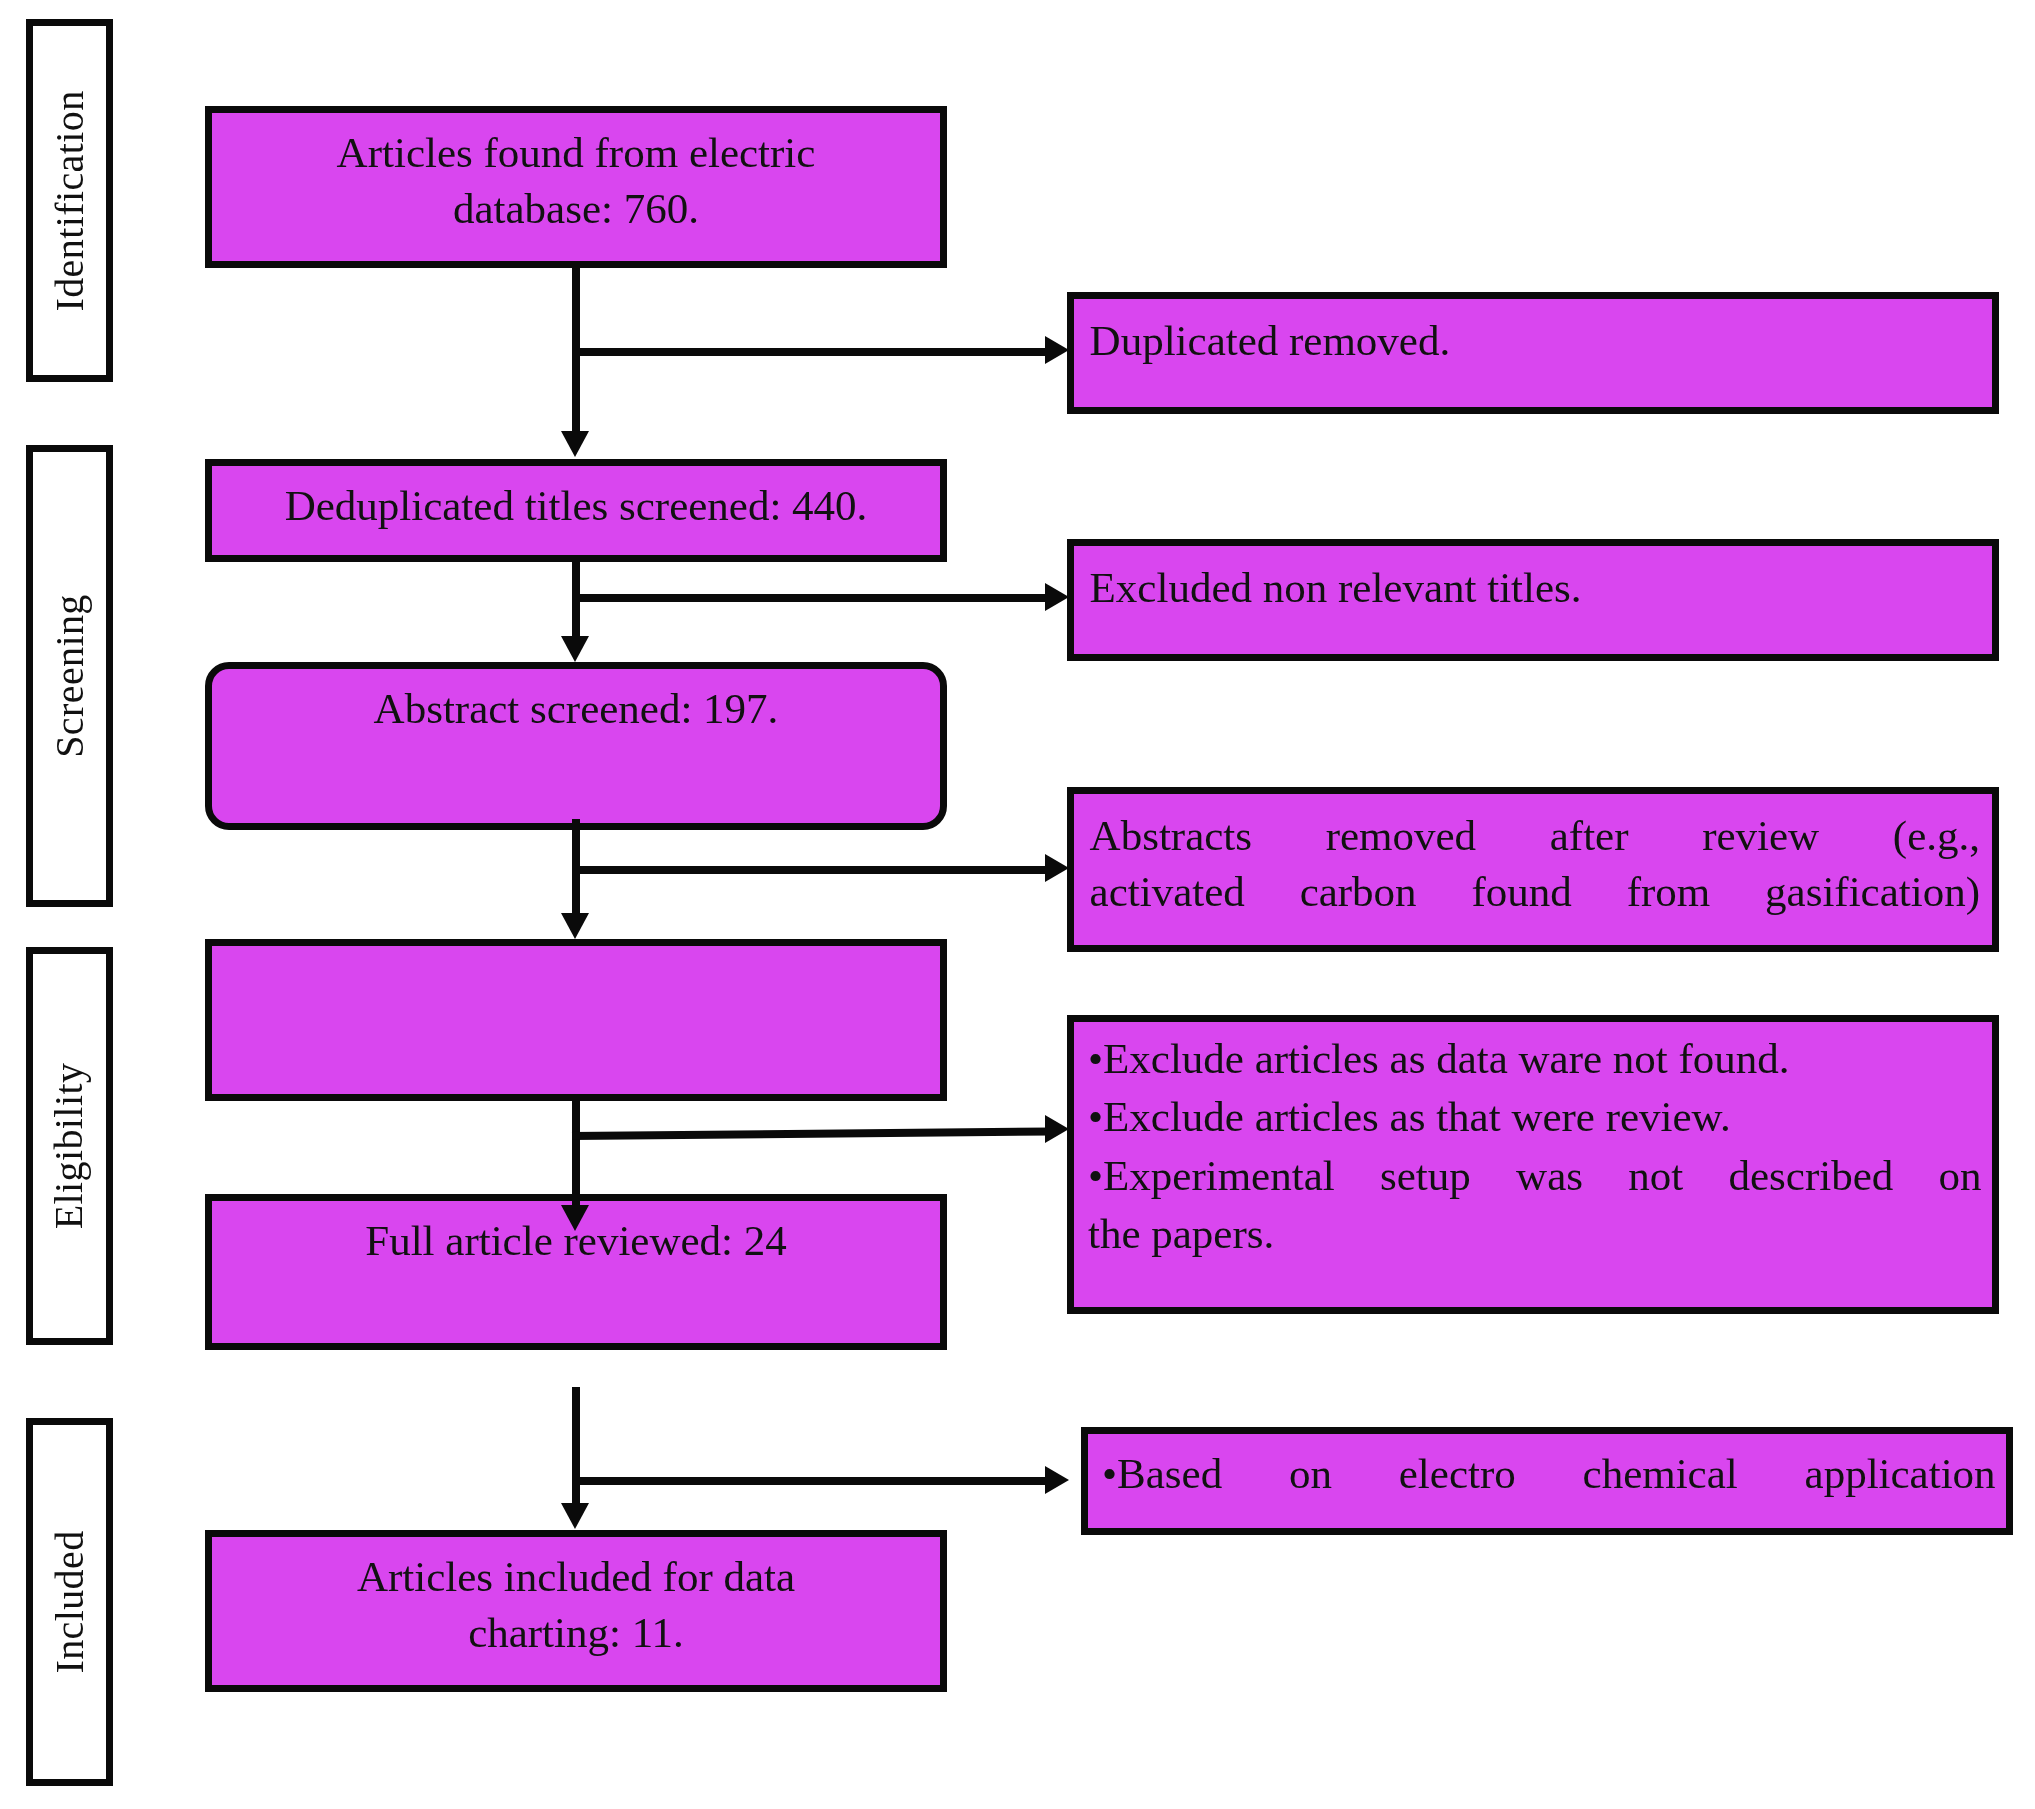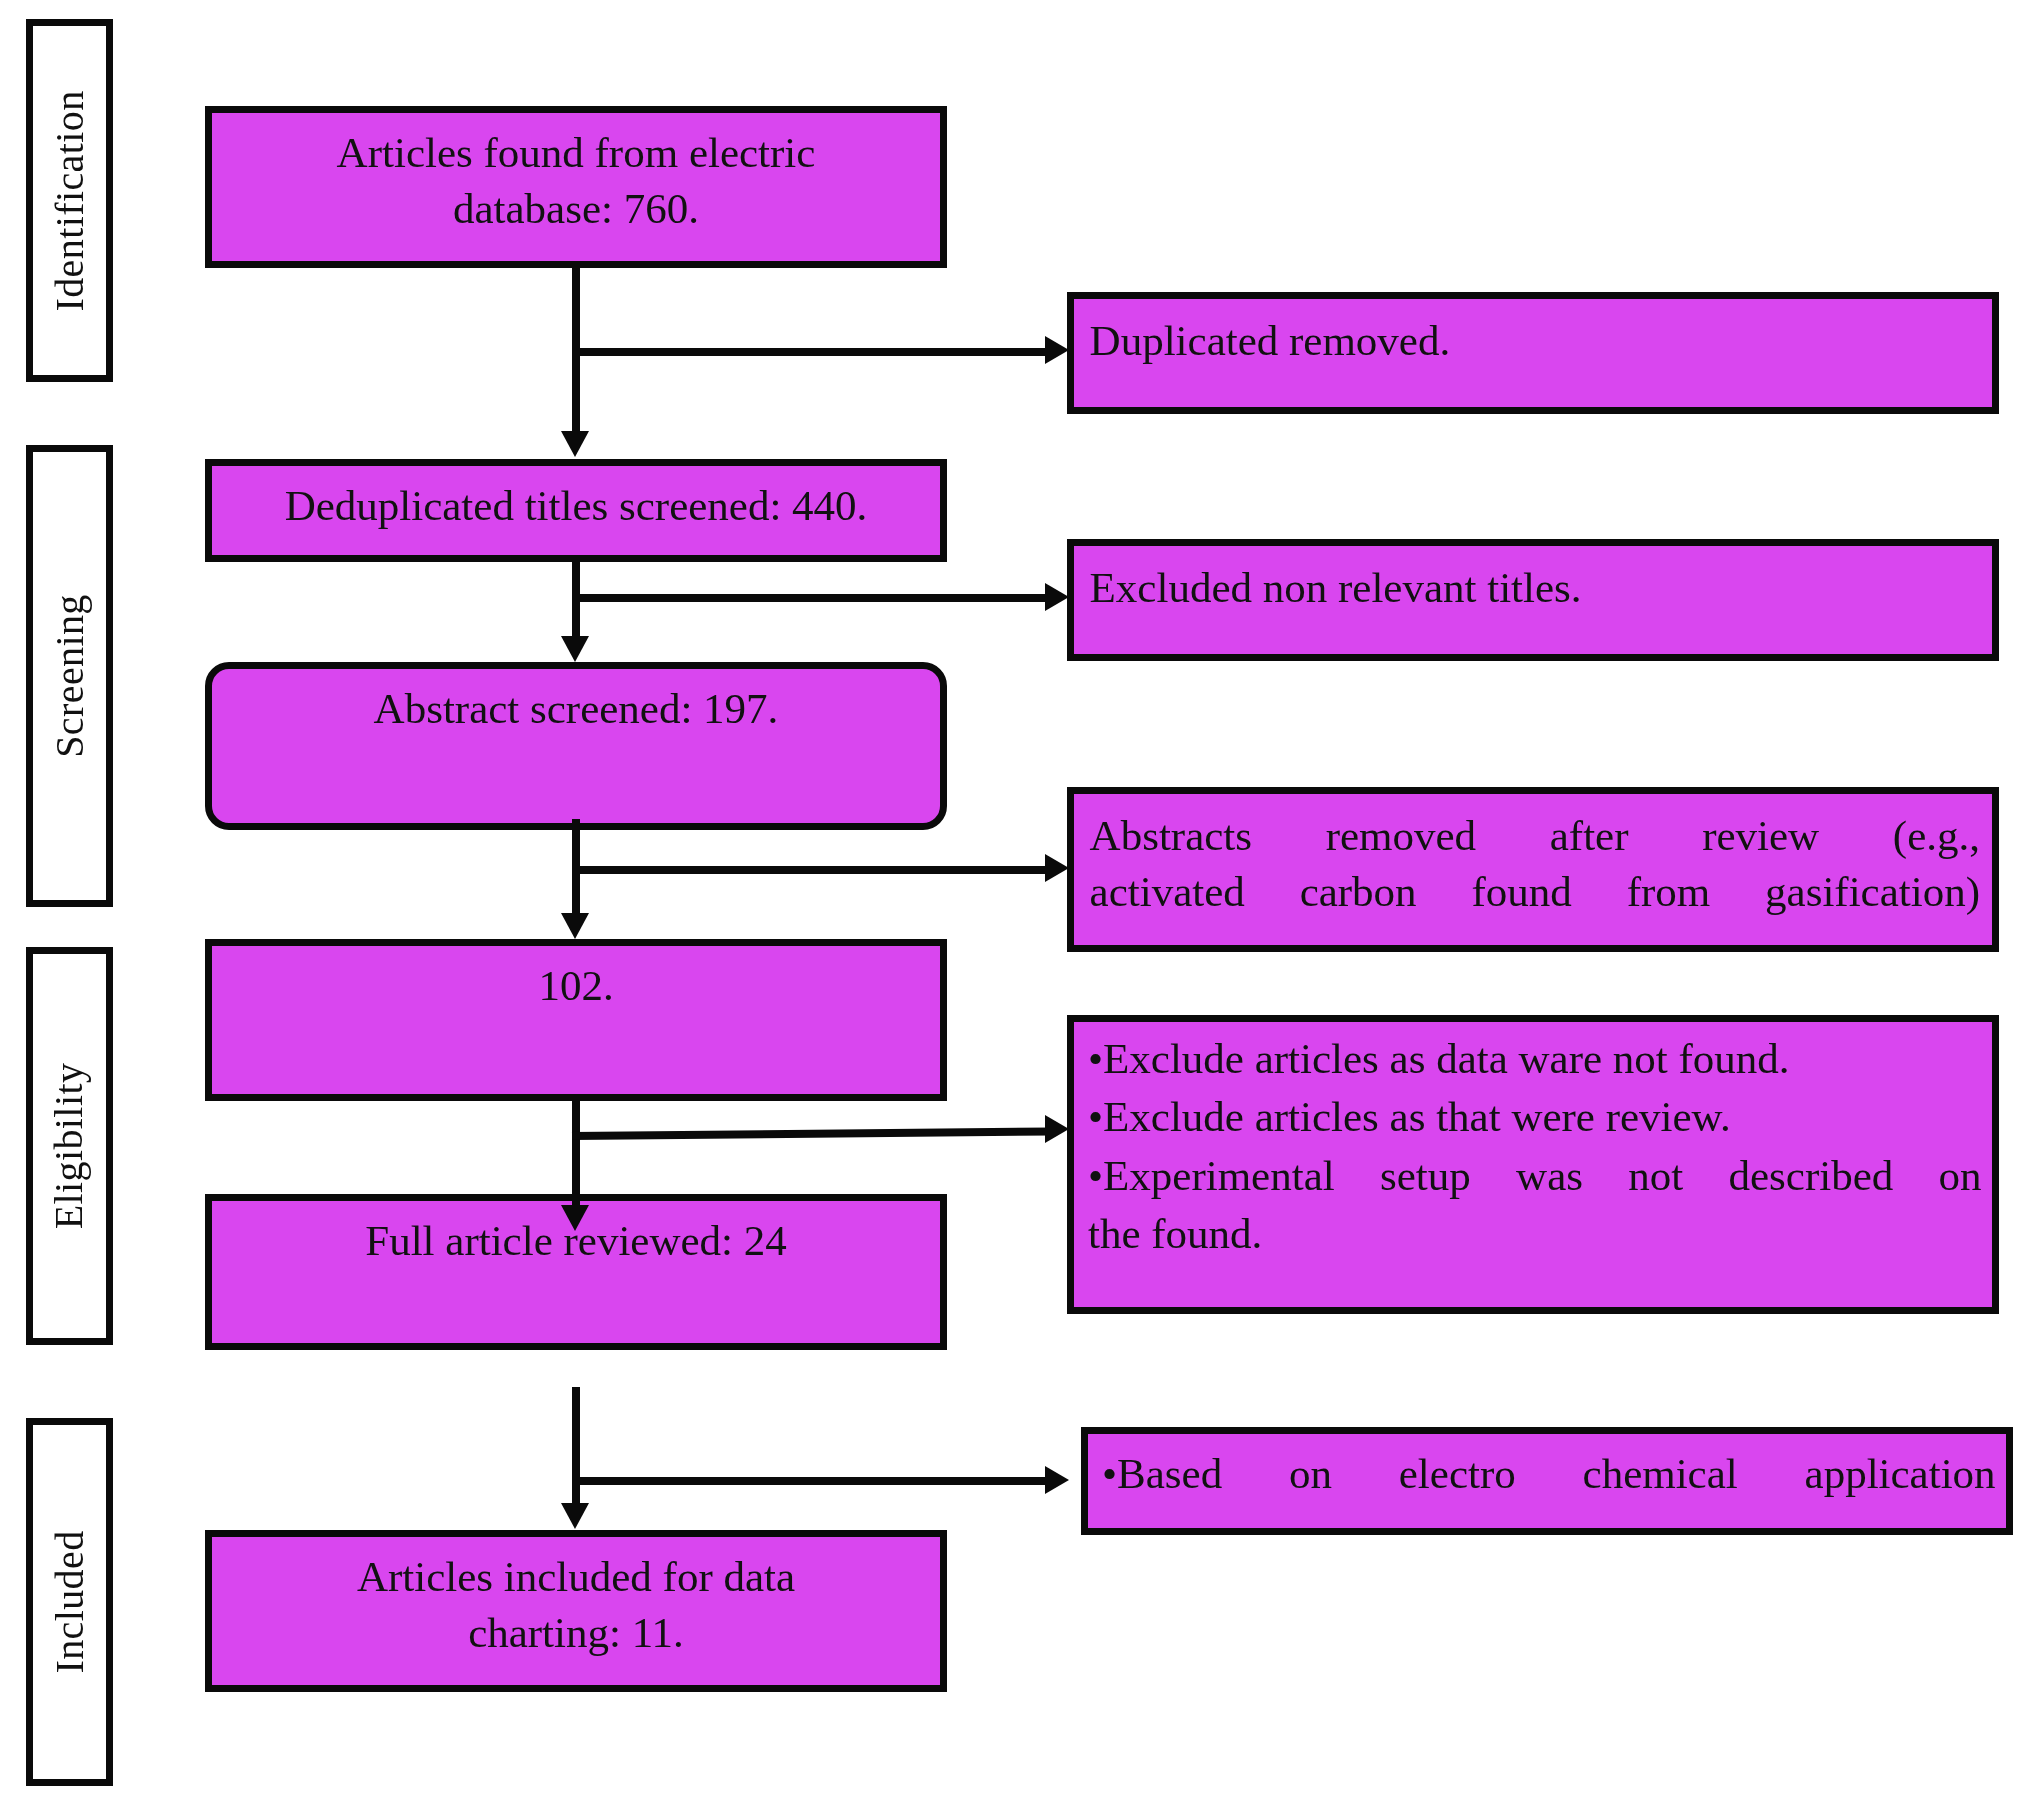--- a/index.html
+++ b/index.html
@@ -150,21 +150,20 @@
   </div>
 
   <div class="flow-box center" style="left:205px; top:662px; width:742px; height:168px;border-radius:24px;">
     <span class="box-text">
       <span class="box-line">Abstract screened: 197.</span>
     </span>
   </div>
 
   <div class="flow-box center" style="left:205px; top:939px; width:742px; height:162px;">
     <span class="box-text">
-      <span class="box-line">102.</span>
     </span>
   </div>
 
   <div class="flow-box center" style="left:205px; top:1194px; width:742px; height:156px;">
     <span class="box-text">
       <span class="box-line">Full article reviewed: 24</span>
     </span>
   </div>
 
   <div class="flow-box center" style="left:205px; top:1530px; width:742px; height:162px;">
@@ -191,21 +190,21 @@
       <span class="box-line">Abstracts removed after review (e.g.,</span>
       <span class="box-line last">activated carbon found from gasification)</span>
     </span>
   </div>
 
   <div class="flow-box" style="left:1067px; top:1015px; width:932px; height:299px;">
     <span class="bullet-list">
       <span class="bullet-item">•Exclude articles as data ware not found.</span>
       <span class="bullet-item">•Exclude articles as that were review.</span>
       <span class="bullet-item spread">•Experimental setup was not described on</span>
-      <span class="bullet-item">the found.</span>
+      <span class="bullet-item">the papers.</span>
     </span>
   </div>
 
   <div class="flow-box" style="left:1067px; top:1427px; width:932px; height:108px;margin-left:14px;">
     <span class="bullet-list" style="padding-top:12px;">
       <span class="bullet-item spread">•Based on electro chemical application</span>
     </span>
   </div>
 
   <div class="v-line" style="left:572px; top:268px; width:7.8px; height:165px;"></div>

